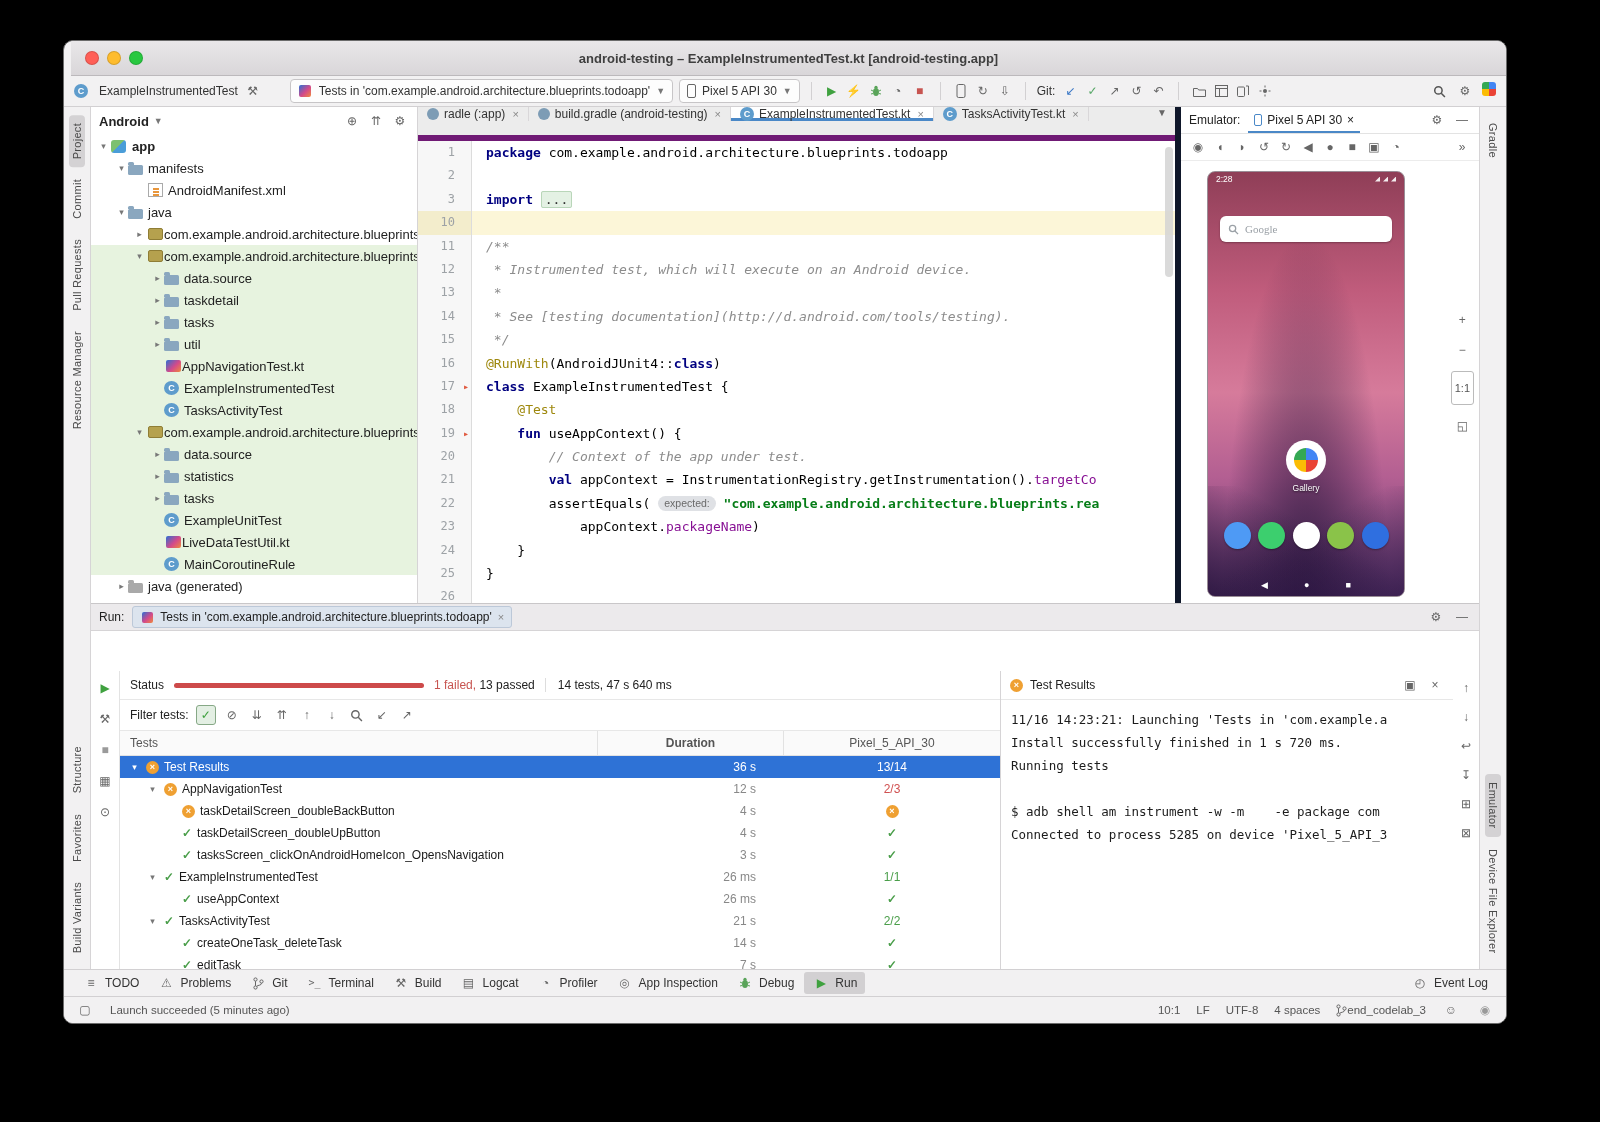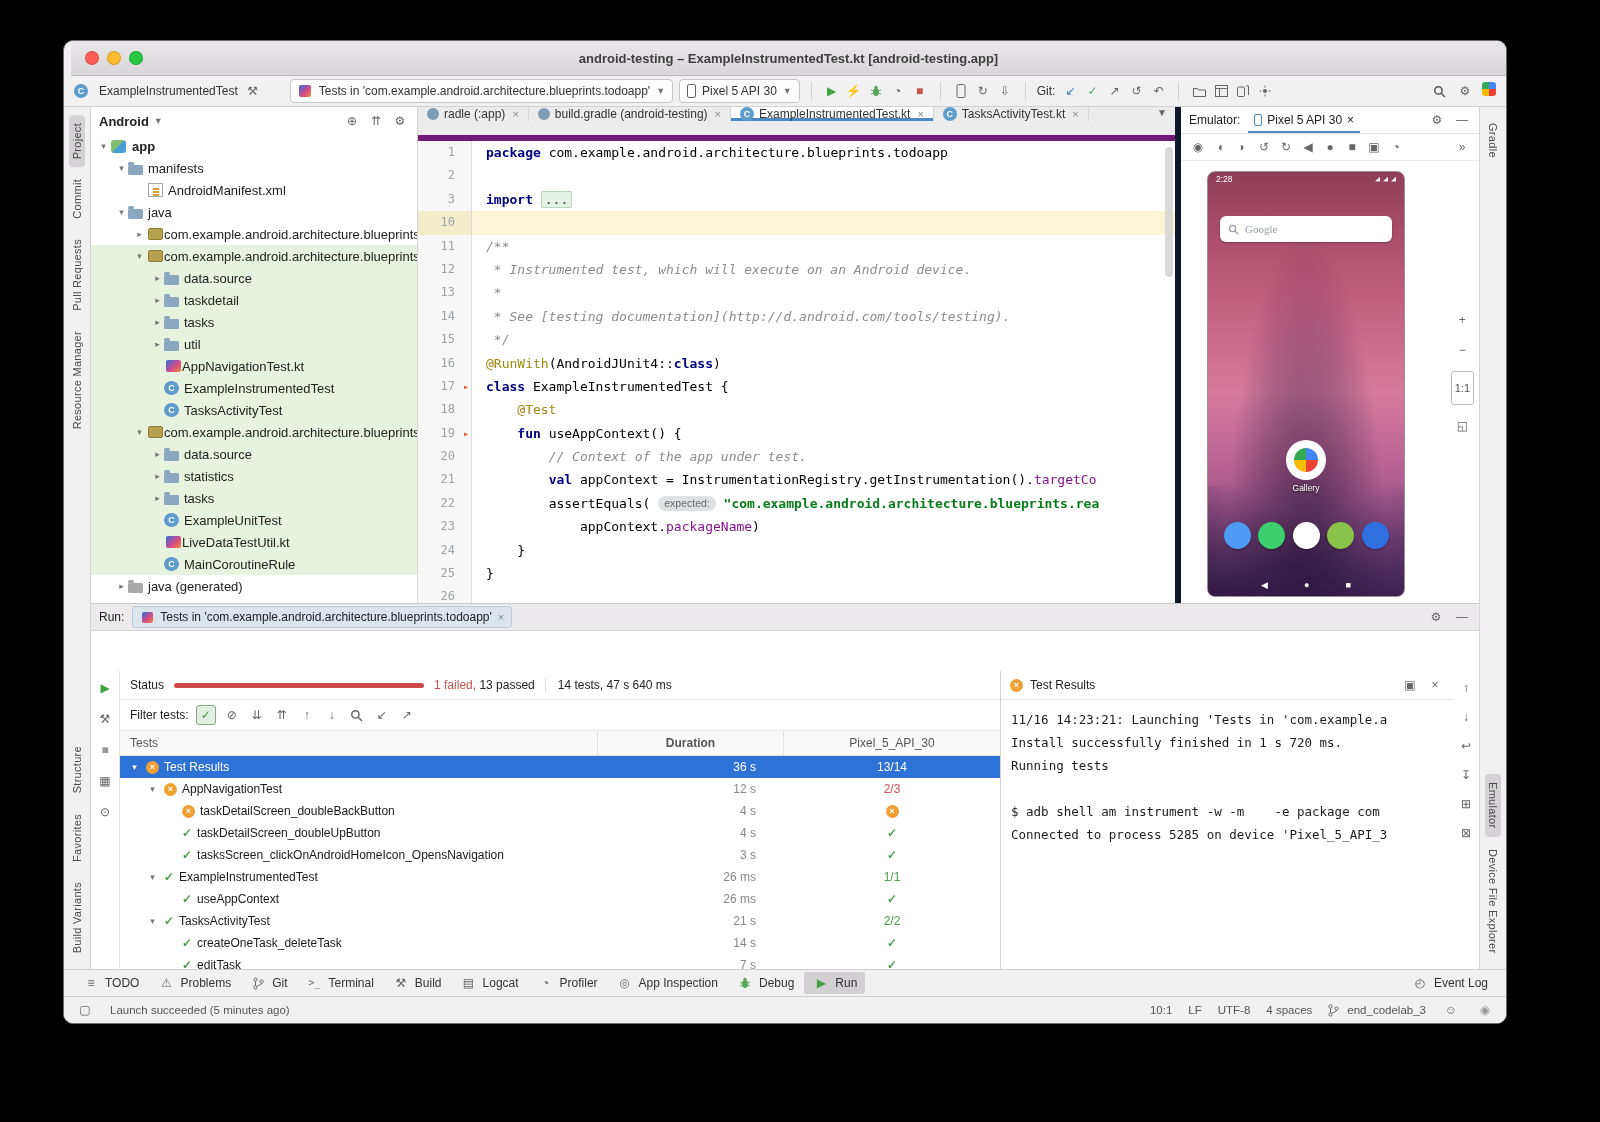--- a/index.html
+++ b/index.html
@@ -143,21 +143,21 @@
   .cbody{flex:1;font-family:"DejaVu Sans Mono",monospace;font-size:12.5px;line-height:23px;padding:8px 10px;color:#1c1c1c;overflow:hidden;}
   .cl{white-space:pre;height:23px;}
   .crail{width:26px;flex:0 0 auto;display:flex;flex-direction:column;align-items:center;padding-top:8px;gap:11px;color:#707070;background:#fff;}
   
   .bottombar{height:26px;flex:0 0 auto;border-top:1px solid #d2d0d2;background:#f2f1f2;display:flex;align-items:center;font-size:12px;color:#333;padding:0 10px;gap:2px;}
   .bitem{display:flex;align-items:center;gap:5px;padding:2px 8px;border-radius:3px;white-space:nowrap;}
   .bitem.active{background:#d2d0d2;}
   .bottombar .sp{flex:1;}
   .statusbar{height:26px;flex:0 0 auto;border-top:1px solid #d2d0d2;background:#f2f1f2;display:flex;align-items:center;font-size:11.5px;color:#555;padding:0 12px;gap:16px;white-space:nowrap;}
   .statusbar .sp{flex:1;}
-  .branch{display:flex;align-items:center;gap:8px;}
+  .branch{display:flex;align-items:center;gap:0;}
   .mono{font-family:"DejaVu Sans Mono",monospace;}
 </style>
 </head>
 <body>
 
 <div class="stage">
   <div class="window">
 
     <div class="titlebar">
       <div class="traffic">

